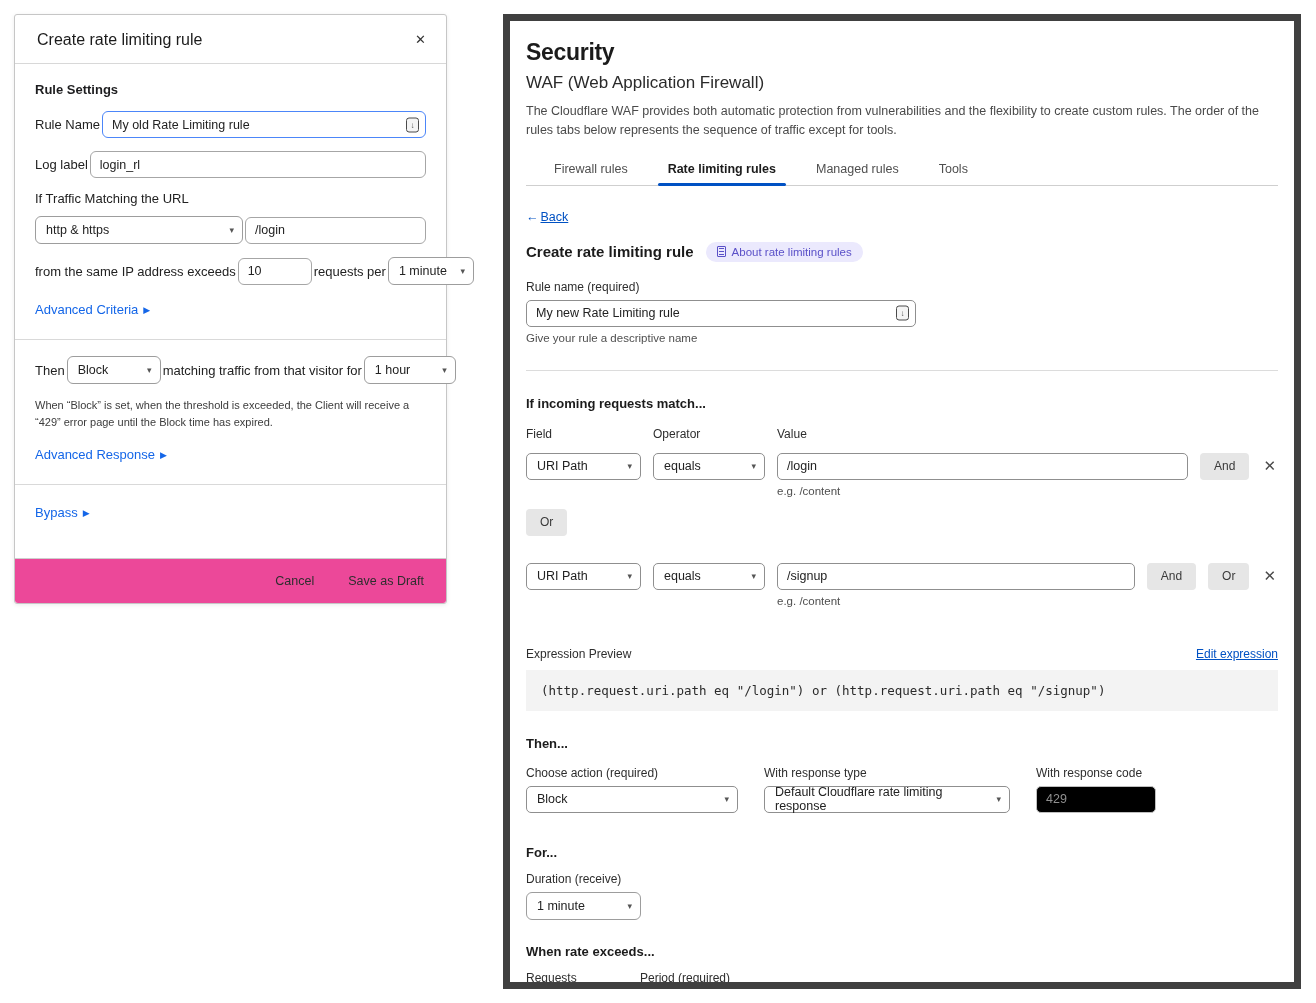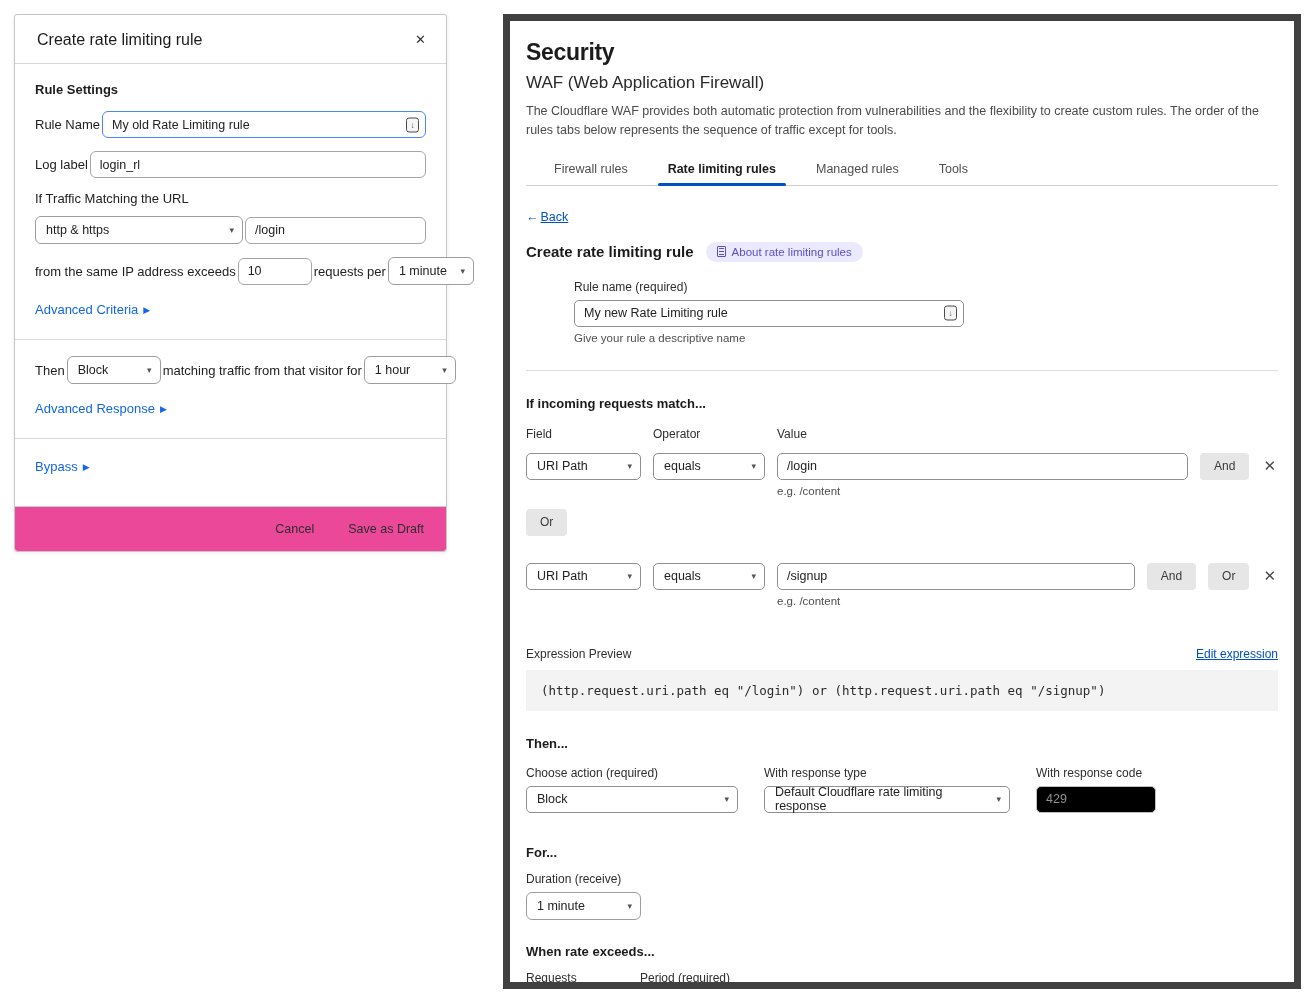--- a/index.html
+++ b/index.html
@@ -62,21 +62,21 @@
     color:#0051c3; font-size:12.5px; cursor:pointer; }
   .back-link .back-label { text-decoration:underline; }
   .form-title-row { display:flex; align-items:center; gap:12px; margin-top:17px; }
   .form-title { font-size:15px; font-weight:700; color:#1b1b1b; }
   .about-badge { display:inline-flex; align-items:center; gap:6px; background:#ebe9fd;
     color:#5a50c8; font-size:11.5px; padding:4px 11px; border-radius:11px; cursor:pointer; }
   .document-icon { width:9px; height:11px; border:1px solid #5a50c8; border-radius:1px;
     background:repeating-linear-gradient(to bottom, transparent 0 2px, #5a50c8 2px 3px);
     background-size:5px 100%; background-position:1px 2px; background-repeat:repeat-y; }
   .fld-label { font-size:12px; color:#2e2e2e; margin-bottom:6px; }
-  .rule-name-block { margin-top:18px;margin-left:48px; }
+  .rule-name-block { margin-top:18px; }
   .rule-name-wrap { width:390px; }
   .helper { font-size:11.5px; color:#4f4f4f; margin-top:5px; }
   .pg-hr { border:none; border-top:1px solid #dcdcdc; margin:26px 0 0 0; }
   .sec-heading { font-size:13px; font-weight:700; color:#1b1b1b; }
   .match-section { margin-top:25px; }
   .cond-labels { display:flex; gap:12px; margin-top:16px; }
   .col-field { width:115px; } .col-op { width:112px; } .col-val { flex:1; }
   .cond-row { display:flex; gap:12px; margin-top:6px; align-items:center; }
   .cond-row .select { height:27px; border-color:#8f8f8f; border-radius:5px; }
   .gbtn { height:27px; padding:0 14px; background:#e6e6e6; border:none; border-radius:4px;
@@ -165,29 +165,30 @@
           <span>Block</span>
           <span class="caret">▾</span>
         </div>
         <span class="plain-text">matching traffic from that visitor for</span>
         <div class="select" style="width:92px; flex:none;">
           <span>1 hour</span>
           <span class="caret">▾</span>
         </div>
       </div>
 
+      <p class="dlg-note">When “Block” is set, when the threshold is exceeded, the Client will receive a “429” error page until the Block time has expired.</p>
 
       <a class="dlg-link">
         <span>Advanced Response</span>
         <span class="tri">▶</span>
       </a>
 
       <hr class="dlg-hr">
 
-      <a class="dlg-link" style="margin-bottom:18px;">
+      <a class="dlg-link" style="margin-bottom:24px;">
         <span>Bypass</span>
         <span class="tri">▶</span>
       </a>
     </div>
     <footer class="dlg-footer">
       <button class="footer-btn">Cancel</button>
       <button class="footer-btn">Save as Draft</button>
     </footer>
   </section>
 

